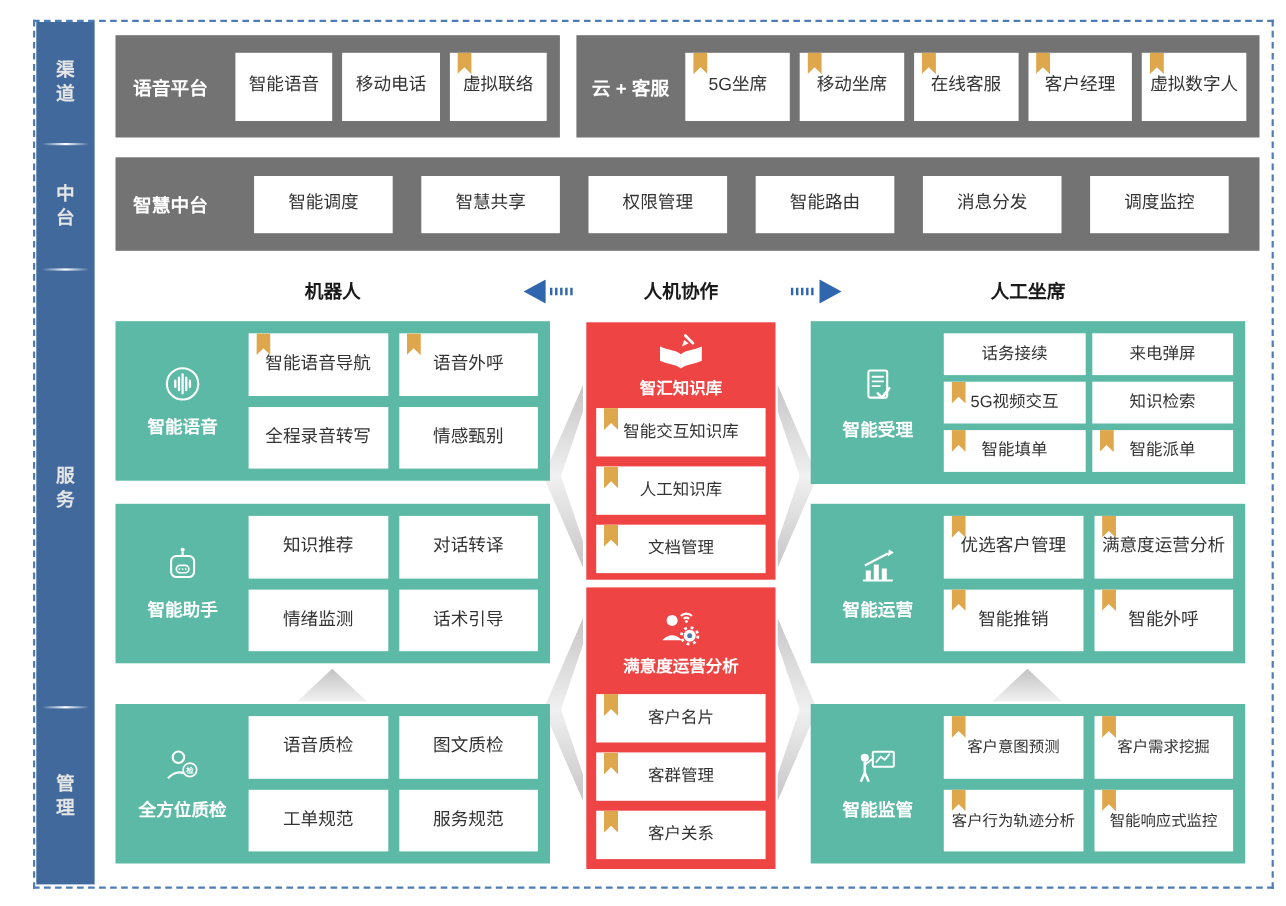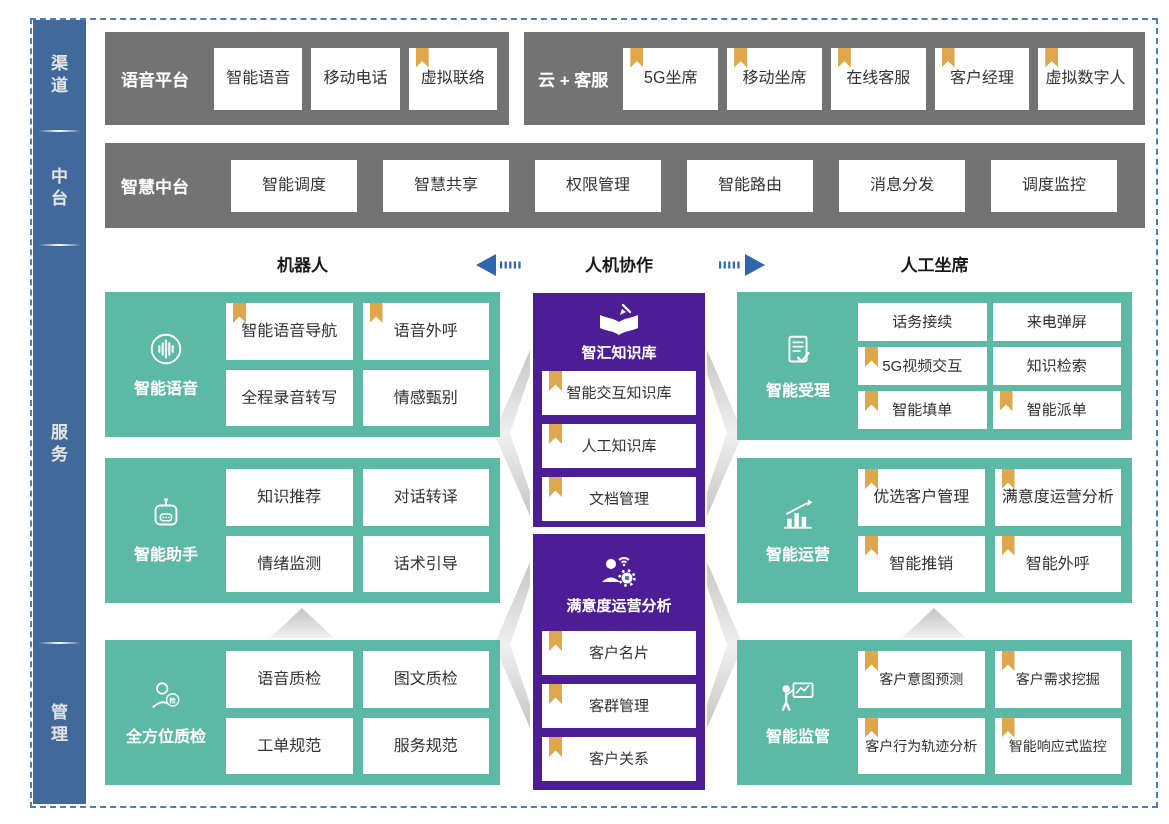--- a/index.html
+++ b/index.html
@@ -46,21 +46,21 @@
   #svc-voice{left:105px;top:292px;width:395px;height:145px;}
   #svc-assist{left:105px;top:458px;width:395px;height:145px;}
   #svc-qc{left:105px;top:640px;width:395px;height:145px;}
   #svc-accept{left:737px;top:292px;width:395px;height:148px;}
   #svc-accept .blk-grid{grid-template-rows:repeat(3,1fr);gap:6px;}
   #svc-accept .box{font-size:15px;justify-content:center;}
   #svc-ops{left:737px;top:458px;width:395px;height:145px;}
   #svc-sup{left:737px;top:640px;width:395px;height:145px;}
   #svc-sup .box{font-size:14px;}
   
-  .blue-blk{position:absolute;left:533px;width:172px;background:#4c1d95;box-sizing:border-box;
+  .blue-blk{position:absolute;left:533px;width:172px;background:#ef4444;box-sizing:border-box;
             display:flex;flex-direction:column;padding:9px;gap:9px;}
   .blue-head{flex:1;display:flex;flex-direction:column;align-items:center;justify-content:center;gap:3px;
              color:#fff;font-weight:bold;font-size:15px;}
   .blue-blk .box{flex:none;height:44px;font-size:15px;}
   #kb{top:293px;height:234px;}
   #eco{top:534px;height:256px;}
   
   .chev{position:absolute;width:44px;height:170px;}
   #chev-lt{left:492px;top:348px;} #chev-rt{left:701px;top:348px;}
   #chev-lb{left:492px;top:560px;} #chev-rb{left:701px;top:560px;}

